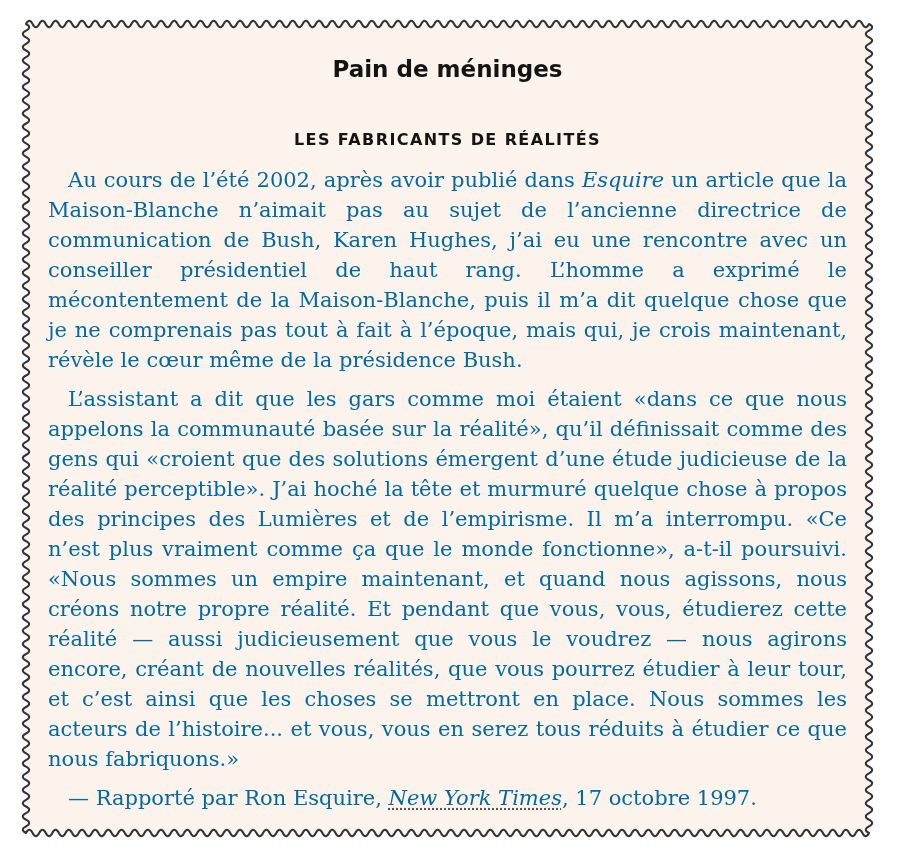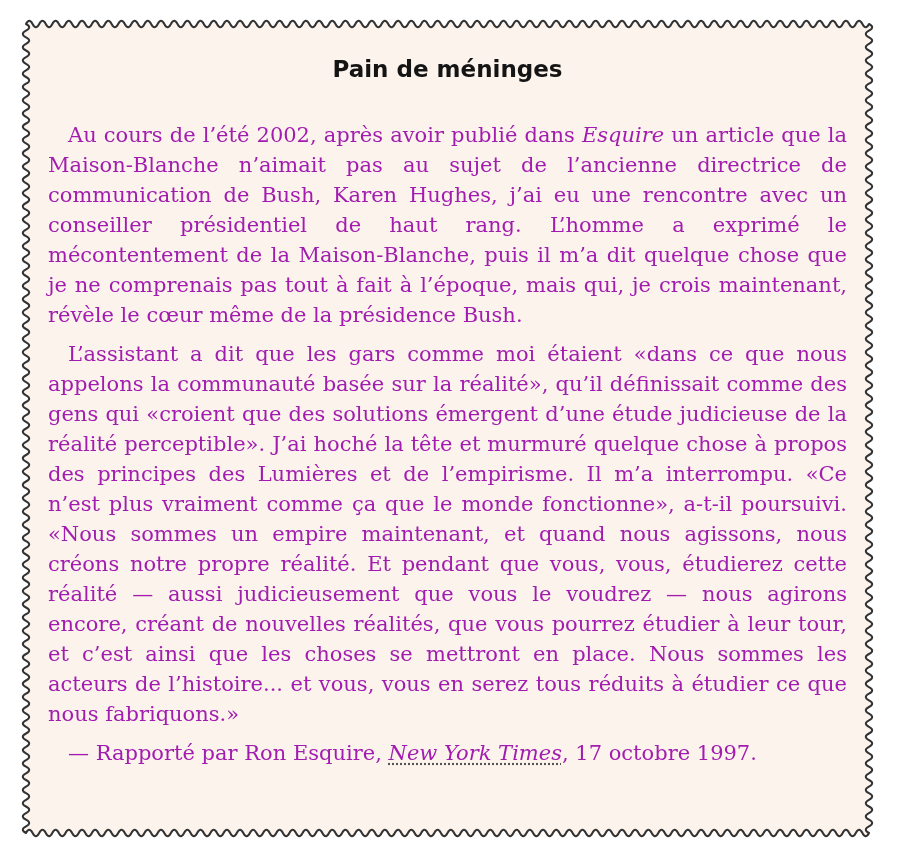--- a/index.html
+++ b/index.html
@@ -49,26 +49,26 @@
     margin: 46px 0 0 0;
     text-align: center;
     font-family: "DejaVu Sans", sans-serif;
     font-weight: bold;
     font-size: 16px;
     letter-spacing: 1.4px;
     line-height: 1.2;
     color: #141414;
   }
   .body-text {
-    margin-top: 36px;
+    margin-top: 16px;
     font-family: "DejaVu Serif", serif;
     font-size: 21px;
     line-height: 30px;
     text-align: justify;
-    color: #a21caf;
+    color: #0369a1;
   }
   .body-text p {
     margin: 0;
     text-indent: 20px;
   }
   .body-text p + p {
     margin-top: 9px;
   }
   .attribution {
     margin-top: 11px;
@@ -91,20 +91,21 @@
 <div class="frame">
 
   <svg class="wavy-border-svg" viewBox="0 0 898 856" aria-hidden="true">
     <path fill="#fbf3ec" stroke="#333333" stroke-width="2" stroke-linejoin="round" stroke-linecap="round" d="M 26 24 Q 29.3 17.6 32.6 24.0 Q 35.9 30.4 39.2 24.0 Q 42.5 17.6 45.8 24.0 Q 49.1 30.4 52.3 24.0 Q 55.6 17.6 58.9 24.0 Q 62.2 30.4 65.5 24.0 Q 68.8 17.6 72.1 24.0 Q 75.4 30.4 78.7 24.0 Q 82.0 17.6 85.3 24.0 Q 88.6 30.4 91.9 24.0 Q 95.2 17.6 98.4 24.0 Q 101.7 30.4 105.0 24.0 Q 108.3 17.6 111.6 24.0 Q 114.9 30.4 118.2 24.0 Q 121.5 17.6 124.8 24.0 Q 128.1 30.4 131.4 24.0 Q 134.7 17.6 138.0 24.0 Q 141.3 30.4 144.5 24.0 Q 147.8 17.6 151.1 24.0 Q 154.4 30.4 157.7 24.0 Q 161.0 17.6 164.3 24.0 Q 167.6 30.4 170.9 24.0 Q 174.2 17.6 177.5 24.0 Q 180.8 30.4 184.1 24.0 Q 187.4 17.6 190.6 24.0 Q 193.9 30.4 197.2 24.0 Q 200.5 17.6 203.8 24.0 Q 207.1 30.4 210.4 24.0 Q 213.7 17.6 217.0 24.0 Q 220.3 30.4 223.6 24.0 Q 226.9 17.6 230.2 24.0 Q 233.5 30.4 236.8 24.0 Q 240.0 17.6 243.3 24.0 Q 246.6 30.4 249.9 24.0 Q 253.2 17.6 256.5 24.0 Q 259.8 30.4 263.1 24.0 Q 266.4 17.6 269.7 24.0 Q 273.0 30.4 276.3 24.0 Q 279.6 17.6 282.9 24.0 Q 286.1 30.4 289.4 24.0 Q 292.7 17.6 296.0 24.0 Q 299.3 30.4 302.6 24.0 Q 305.9 17.6 309.2 24.0 Q 312.5 30.4 315.8 24.0 Q 319.1 17.6 322.4 24.0 Q 325.7 30.4 329.0 24.0 Q 332.2 17.6 335.5 24.0 Q 338.8 30.4 342.1 24.0 Q 345.4 17.6 348.7 24.0 Q 352.0 30.4 355.3 24.0 Q 358.6 17.6 361.9 24.0 Q 365.2 30.4 368.5 24.0 Q 371.8 17.6 375.1 24.0 Q 378.3 30.4 381.6 24.0 Q 384.9 17.6 388.2 24.0 Q 391.5 30.4 394.8 24.0 Q 398.1 17.6 401.4 24.0 Q 404.7 30.4 408.0 24.0 Q 411.3 17.6 414.6 24.0 Q 417.9 30.4 421.2 24.0 Q 424.4 17.6 427.7 24.0 Q 431.0 30.4 434.3 24.0 Q 437.6 17.6 440.9 24.0 Q 444.2 30.4 447.5 24.0 Q 450.8 17.6 454.1 24.0 Q 457.4 30.4 460.7 24.0 Q 464.0 17.6 467.3 24.0 Q 470.6 30.4 473.8 24.0 Q 477.1 17.6 480.4 24.0 Q 483.7 30.4 487.0 24.0 Q 490.3 17.6 493.6 24.0 Q 496.9 30.4 500.2 24.0 Q 503.5 17.6 506.8 24.0 Q 510.1 30.4 513.4 24.0 Q 516.7 17.6 519.9 24.0 Q 523.2 30.4 526.5 24.0 Q 529.8 17.6 533.1 24.0 Q 536.4 30.4 539.7 24.0 Q 543.0 17.6 546.3 24.0 Q 549.6 30.4 552.9 24.0 Q 556.2 17.6 559.5 24.0 Q 562.8 30.4 566.0 24.0 Q 569.3 17.6 572.6 24.0 Q 575.9 30.4 579.2 24.0 Q 582.5 17.6 585.8 24.0 Q 589.1 30.4 592.4 24.0 Q 595.7 17.6 599.0 24.0 Q 602.3 30.4 605.6 24.0 Q 608.9 17.6 612.1 24.0 Q 615.4 30.4 618.7 24.0 Q 622.0 17.6 625.3 24.0 Q 628.6 30.4 631.9 24.0 Q 635.2 17.6 638.5 24.0 Q 641.8 30.4 645.1 24.0 Q 648.4 17.6 651.7 24.0 Q 655.0 30.4 658.3 24.0 Q 661.5 17.6 664.8 24.0 Q 668.1 30.4 671.4 24.0 Q 674.7 17.6 678.0 24.0 Q 681.3 30.4 684.6 24.0 Q 687.9 17.6 691.2 24.0 Q 694.5 30.4 697.8 24.0 Q 701.1 17.6 704.4 24.0 Q 707.6 30.4 710.9 24.0 Q 714.2 17.6 717.5 24.0 Q 720.8 30.4 724.1 24.0 Q 727.4 17.6 730.7 24.0 Q 734.0 30.4 737.3 24.0 Q 740.6 17.6 743.9 24.0 Q 747.2 30.4 750.5 24.0 Q 753.7 17.6 757.0 24.0 Q 760.3 30.4 763.6 24.0 Q 766.9 17.6 770.2 24.0 Q 773.5 30.4 776.8 24.0 Q 780.1 17.6 783.4 24.0 Q 786.7 30.4 790.0 24.0 Q 793.3 17.6 796.6 24.0 Q 799.8 30.4 803.1 24.0 Q 806.4 17.6 809.7 24.0 Q 813.0 30.4 816.3 24.0 Q 819.6 17.6 822.9 24.0 Q 826.2 30.4 829.5 24.0 Q 832.8 17.6 836.1 24.0 Q 839.4 30.4 842.7 24.0 Q 845.9 17.6 849.2 24.0 Q 852.5 30.4 855.8 24.0 Q 859.1 17.6 862.4 24.0 Q 865.7 30.4 869.0 24.0 Q 875.4 27.3 869.0 30.6 Q 862.6 33.9 869.0 37.3 Q 875.4 40.6 869.0 43.9 Q 862.6 47.2 869.0 50.5 Q 875.4 53.8 869.0 57.2 Q 862.6 60.5 869.0 63.8 Q 875.4 67.1 869.0 70.4 Q 862.6 73.7 869.0 77.0 Q 875.4 80.4 869.0 83.7 Q 862.6 87.0 869.0 90.3 Q 875.4 93.6 869.0 96.9 Q 862.6 100.3 869.0 103.6 Q 875.4 106.9 869.0 110.2 Q 862.6 113.5 869.0 116.8 Q 875.4 120.2 869.0 123.5 Q 862.6 126.8 869.0 130.1 Q 875.4 133.4 869.0 136.7 Q 862.6 140.0 869.0 143.4 Q 875.4 146.7 869.0 150.0 Q 862.6 153.3 869.0 156.6 Q 875.4 159.9 869.0 163.3 Q 862.6 166.6 869.0 169.9 Q 875.4 173.2 869.0 176.5 Q 862.6 179.8 869.0 183.1 Q 875.4 186.5 869.0 189.8 Q 862.6 193.1 869.0 196.4 Q 875.4 199.7 869.0 203.0 Q 862.6 206.4 869.0 209.7 Q 875.4 213.0 869.0 216.3 Q 862.6 219.6 869.0 222.9 Q 875.4 226.3 869.0 229.6 Q 862.6 232.9 869.0 236.2 Q 875.4 239.5 869.0 242.8 Q 862.6 246.1 869.0 249.5 Q 875.4 252.8 869.0 256.1 Q 862.6 259.4 869.0 262.7 Q 875.4 266.0 869.0 269.4 Q 862.6 272.7 869.0 276.0 Q 875.4 279.3 869.0 282.6 Q 862.6 285.9 869.0 289.2 Q 875.4 292.6 869.0 295.9 Q 862.6 299.2 869.0 302.5 Q 875.4 305.8 869.0 309.1 Q 862.6 312.5 869.0 315.8 Q 875.4 319.1 869.0 322.4 Q 862.6 325.7 869.0 329.0 Q 875.4 332.3 869.0 335.7 Q 862.6 339.0 869.0 342.3 Q 875.4 345.6 869.0 348.9 Q 862.6 352.2 869.0 355.6 Q 875.4 358.9 869.0 362.2 Q 862.6 365.5 869.0 368.8 Q 875.4 372.1 869.0 375.5 Q 862.6 378.8 869.0 382.1 Q 875.4 385.4 869.0 388.7 Q 862.6 392.0 869.0 395.3 Q 875.4 398.7 869.0 402.0 Q 862.6 405.3 869.0 408.6 Q 875.4 411.9 869.0 415.2 Q 862.6 418.6 869.0 421.9 Q 875.4 425.2 869.0 428.5 Q 862.6 431.8 869.0 435.1 Q 875.4 438.4 869.0 441.8 Q 862.6 445.1 869.0 448.4 Q 875.4 451.7 869.0 455.0 Q 862.6 458.3 869.0 461.7 Q 875.4 465.0 869.0 468.3 Q 862.6 471.6 869.0 474.9 Q 875.4 478.2 869.0 481.5 Q 862.6 484.9 869.0 488.2 Q 875.4 491.5 869.0 494.8 Q 862.6 498.1 869.0 501.4 Q 875.4 504.8 869.0 508.1 Q 862.6 511.4 869.0 514.7 Q 875.4 518.0 869.0 521.3 Q 862.6 524.7 869.0 528.0 Q 875.4 531.3 869.0 534.6 Q 862.6 537.9 869.0 541.2 Q 875.4 544.5 869.0 547.9 Q 862.6 551.2 869.0 554.5 Q 875.4 557.8 869.0 561.1 Q 862.6 564.4 869.0 567.8 Q 875.4 571.1 869.0 574.4 Q 862.6 577.7 869.0 581.0 Q 875.4 584.3 869.0 587.6 Q 862.6 591.0 869.0 594.3 Q 875.4 597.6 869.0 600.9 Q 862.6 604.2 869.0 607.5 Q 875.4 610.9 869.0 614.2 Q 862.6 617.5 869.0 620.8 Q 875.4 624.1 869.0 627.4 Q 862.6 630.8 869.0 634.1 Q 875.4 637.4 869.0 640.7 Q 862.6 644.0 869.0 647.3 Q 875.4 650.6 869.0 654.0 Q 862.6 657.3 869.0 660.6 Q 875.4 663.9 869.0 667.2 Q 862.6 670.5 869.0 673.9 Q 875.4 677.2 869.0 680.5 Q 862.6 683.8 869.0 687.1 Q 875.4 690.4 869.0 693.7 Q 862.6 697.1 869.0 700.4 Q 875.4 703.7 869.0 707.0 Q 862.6 710.3 869.0 713.6 Q 875.4 717.0 869.0 720.3 Q 862.6 723.6 869.0 726.9 Q 875.4 730.2 869.0 733.5 Q 862.6 736.8 869.0 740.2 Q 875.4 743.5 869.0 746.8 Q 862.6 750.1 869.0 753.4 Q 875.4 756.7 869.0 760.1 Q 862.6 763.4 869.0 766.7 Q 875.4 770.0 869.0 773.3 Q 862.6 776.6 869.0 780.0 Q 875.4 783.3 869.0 786.6 Q 862.6 789.9 869.0 793.2 Q 875.4 796.5 869.0 799.8 Q 862.6 803.2 869.0 806.5 Q 875.4 809.8 869.0 813.1 Q 862.6 816.4 869.0 819.7 Q 875.4 823.1 869.0 826.4 Q 862.6 829.7 869.0 833.0 Q 865.7 839.4 862.4 833.0 Q 859.1 826.6 855.8 833.0 Q 852.5 839.4 849.2 833.0 Q 845.9 826.6 842.7 833.0 Q 839.4 839.4 836.1 833.0 Q 832.8 826.6 829.5 833.0 Q 826.2 839.4 822.9 833.0 Q 819.6 826.6 816.3 833.0 Q 813.0 839.4 809.7 833.0 Q 806.4 826.6 803.1 833.0 Q 799.8 839.4 796.6 833.0 Q 793.3 826.6 790.0 833.0 Q 786.7 839.4 783.4 833.0 Q 780.1 826.6 776.8 833.0 Q 773.5 839.4 770.2 833.0 Q 766.9 826.6 763.6 833.0 Q 760.3 839.4 757.0 833.0 Q 753.7 826.6 750.5 833.0 Q 747.2 839.4 743.9 833.0 Q 740.6 826.6 737.3 833.0 Q 734.0 839.4 730.7 833.0 Q 727.4 826.6 724.1 833.0 Q 720.8 839.4 717.5 833.0 Q 714.2 826.6 710.9 833.0 Q 707.6 839.4 704.4 833.0 Q 701.1 826.6 697.8 833.0 Q 694.5 839.4 691.2 833.0 Q 687.9 826.6 684.6 833.0 Q 681.3 839.4 678.0 833.0 Q 674.7 826.6 671.4 833.0 Q 668.1 839.4 664.8 833.0 Q 661.5 826.6 658.3 833.0 Q 655.0 839.4 651.7 833.0 Q 648.4 826.6 645.1 833.0 Q 641.8 839.4 638.5 833.0 Q 635.2 826.6 631.9 833.0 Q 628.6 839.4 625.3 833.0 Q 622.0 826.6 618.7 833.0 Q 615.4 839.4 612.1 833.0 Q 608.9 826.6 605.6 833.0 Q 602.3 839.4 599.0 833.0 Q 595.7 826.6 592.4 833.0 Q 589.1 839.4 585.8 833.0 Q 582.5 826.6 579.2 833.0 Q 575.9 839.4 572.6 833.0 Q 569.3 826.6 566.0 833.0 Q 562.8 839.4 559.5 833.0 Q 556.2 826.6 552.9 833.0 Q 549.6 839.4 546.3 833.0 Q 543.0 826.6 539.7 833.0 Q 536.4 839.4 533.1 833.0 Q 529.8 826.6 526.5 833.0 Q 523.2 839.4 519.9 833.0 Q 516.7 826.6 513.4 833.0 Q 510.1 839.4 506.8 833.0 Q 503.5 826.6 500.2 833.0 Q 496.9 839.4 493.6 833.0 Q 490.3 826.6 487.0 833.0 Q 483.7 839.4 480.4 833.0 Q 477.1 826.6 473.8 833.0 Q 470.6 839.4 467.3 833.0 Q 464.0 826.6 460.7 833.0 Q 457.4 839.4 454.1 833.0 Q 450.8 826.6 447.5 833.0 Q 444.2 839.4 440.9 833.0 Q 437.6 826.6 434.3 833.0 Q 431.0 839.4 427.7 833.0 Q 424.4 826.6 421.2 833.0 Q 417.9 839.4 414.6 833.0 Q 411.3 826.6 408.0 833.0 Q 404.7 839.4 401.4 833.0 Q 398.1 826.6 394.8 833.0 Q 391.5 839.4 388.2 833.0 Q 384.9 826.6 381.6 833.0 Q 378.3 839.4 375.1 833.0 Q 371.8 826.6 368.5 833.0 Q 365.2 839.4 361.9 833.0 Q 358.6 826.6 355.3 833.0 Q 352.0 839.4 348.7 833.0 Q 345.4 826.6 342.1 833.0 Q 338.8 839.4 335.5 833.0 Q 332.2 826.6 329.0 833.0 Q 325.7 839.4 322.4 833.0 Q 319.1 826.6 315.8 833.0 Q 312.5 839.4 309.2 833.0 Q 305.9 826.6 302.6 833.0 Q 299.3 839.4 296.0 833.0 Q 292.7 826.6 289.4 833.0 Q 286.1 839.4 282.9 833.0 Q 279.6 826.6 276.3 833.0 Q 273.0 839.4 269.7 833.0 Q 266.4 826.6 263.1 833.0 Q 259.8 839.4 256.5 833.0 Q 253.2 826.6 249.9 833.0 Q 246.6 839.4 243.3 833.0 Q 240.0 826.6 236.8 833.0 Q 233.5 839.4 230.2 833.0 Q 226.9 826.6 223.6 833.0 Q 220.3 839.4 217.0 833.0 Q 213.7 826.6 210.4 833.0 Q 207.1 839.4 203.8 833.0 Q 200.5 826.6 197.2 833.0 Q 193.9 839.4 190.6 833.0 Q 187.4 826.6 184.1 833.0 Q 180.8 839.4 177.5 833.0 Q 174.2 826.6 170.9 833.0 Q 167.6 839.4 164.3 833.0 Q 161.0 826.6 157.7 833.0 Q 154.4 839.4 151.1 833.0 Q 147.8 826.6 144.5 833.0 Q 141.3 839.4 138.0 833.0 Q 134.7 826.6 131.4 833.0 Q 128.1 839.4 124.8 833.0 Q 121.5 826.6 118.2 833.0 Q 114.9 839.4 111.6 833.0 Q 108.3 826.6 105.0 833.0 Q 101.7 839.4 98.4 833.0 Q 95.2 826.6 91.9 833.0 Q 88.6 839.4 85.3 833.0 Q 82.0 826.6 78.7 833.0 Q 75.4 839.4 72.1 833.0 Q 68.8 826.6 65.5 833.0 Q 62.2 839.4 58.9 833.0 Q 55.6 826.6 52.3 833.0 Q 49.1 839.4 45.8 833.0 Q 42.5 826.6 39.2 833.0 Q 35.9 839.4 32.6 833.0 Q 29.3 826.6 26.0 833.0 Q 19.6 829.7 26.0 826.4 Q 32.4 823.1 26.0 819.7 Q 19.6 816.4 26.0 813.1 Q 32.4 809.8 26.0 806.5 Q 19.6 803.2 26.0 799.8 Q 32.4 796.5 26.0 793.2 Q 19.6 789.9 26.0 786.6 Q 32.4 783.3 26.0 780.0 Q 19.6 776.6 26.0 773.3 Q 32.4 770.0 26.0 766.7 Q 19.6 763.4 26.0 760.1 Q 32.4 756.7 26.0 753.4 Q 19.6 750.1 26.0 746.8 Q 32.4 743.5 26.0 740.2 Q 19.6 736.8 26.0 733.5 Q 32.4 730.2 26.0 726.9 Q 19.6 723.6 26.0 720.3 Q 32.4 717.0 26.0 713.6 Q 19.6 710.3 26.0 707.0 Q 32.4 703.7 26.0 700.4 Q 19.6 697.1 26.0 693.7 Q 32.4 690.4 26.0 687.1 Q 19.6 683.8 26.0 680.5 Q 32.4 677.2 26.0 673.9 Q 19.6 670.5 26.0 667.2 Q 32.4 663.9 26.0 660.6 Q 19.6 657.3 26.0 654.0 Q 32.4 650.6 26.0 647.3 Q 19.6 644.0 26.0 640.7 Q 32.4 637.4 26.0 634.1 Q 19.6 630.8 26.0 627.4 Q 32.4 624.1 26.0 620.8 Q 19.6 617.5 26.0 614.2 Q 32.4 610.9 26.0 607.5 Q 19.6 604.2 26.0 600.9 Q 32.4 597.6 26.0 594.3 Q 19.6 591.0 26.0 587.6 Q 32.4 584.3 26.0 581.0 Q 19.6 577.7 26.0 574.4 Q 32.4 571.1 26.0 567.8 Q 19.6 564.4 26.0 561.1 Q 32.4 557.8 26.0 554.5 Q 19.6 551.2 26.0 547.9 Q 32.4 544.5 26.0 541.2 Q 19.6 537.9 26.0 534.6 Q 32.4 531.3 26.0 528.0 Q 19.6 524.7 26.0 521.3 Q 32.4 518.0 26.0 514.7 Q 19.6 511.4 26.0 508.1 Q 32.4 504.8 26.0 501.4 Q 19.6 498.1 26.0 494.8 Q 32.4 491.5 26.0 488.2 Q 19.6 484.9 26.0 481.5 Q 32.4 478.2 26.0 474.9 Q 19.6 471.6 26.0 468.3 Q 32.4 465.0 26.0 461.7 Q 19.6 458.3 26.0 455.0 Q 32.4 451.7 26.0 448.4 Q 19.6 445.1 26.0 441.8 Q 32.4 438.4 26.0 435.1 Q 19.6 431.8 26.0 428.5 Q 32.4 425.2 26.0 421.9 Q 19.6 418.6 26.0 415.2 Q 32.4 411.9 26.0 408.6 Q 19.6 405.3 26.0 402.0 Q 32.4 398.7 26.0 395.3 Q 19.6 392.0 26.0 388.7 Q 32.4 385.4 26.0 382.1 Q 19.6 378.8 26.0 375.5 Q 32.4 372.1 26.0 368.8 Q 19.6 365.5 26.0 362.2 Q 32.4 358.9 26.0 355.6 Q 19.6 352.2 26.0 348.9 Q 32.4 345.6 26.0 342.3 Q 19.6 339.0 26.0 335.7 Q 32.4 332.3 26.0 329.0 Q 19.6 325.7 26.0 322.4 Q 32.4 319.1 26.0 315.8 Q 19.6 312.5 26.0 309.1 Q 32.4 305.8 26.0 302.5 Q 19.6 299.2 26.0 295.9 Q 32.4 292.6 26.0 289.2 Q 19.6 285.9 26.0 282.6 Q 32.4 279.3 26.0 276.0 Q 19.6 272.7 26.0 269.4 Q 32.4 266.0 26.0 262.7 Q 19.6 259.4 26.0 256.1 Q 32.4 252.8 26.0 249.5 Q 19.6 246.1 26.0 242.8 Q 32.4 239.5 26.0 236.2 Q 19.6 232.9 26.0 229.6 Q 32.4 226.3 26.0 222.9 Q 19.6 219.6 26.0 216.3 Q 32.4 213.0 26.0 209.7 Q 19.6 206.4 26.0 203.0 Q 32.4 199.7 26.0 196.4 Q 19.6 193.1 26.0 189.8 Q 32.4 186.5 26.0 183.1 Q 19.6 179.8 26.0 176.5 Q 32.4 173.2 26.0 169.9 Q 19.6 166.6 26.0 163.3 Q 32.4 159.9 26.0 156.6 Q 19.6 153.3 26.0 150.0 Q 32.4 146.7 26.0 143.4 Q 19.6 140.0 26.0 136.7 Q 32.4 133.4 26.0 130.1 Q 19.6 126.8 26.0 123.5 Q 32.4 120.2 26.0 116.8 Q 19.6 113.5 26.0 110.2 Q 32.4 106.9 26.0 103.6 Q 19.6 100.3 26.0 96.9 Q 32.4 93.6 26.0 90.3 Q 19.6 87.0 26.0 83.7 Q 32.4 80.4 26.0 77.0 Q 19.6 73.7 26.0 70.4 Q 32.4 67.1 26.0 63.8 Q 19.6 60.5 26.0 57.2 Q 32.4 53.8 26.0 50.5 Q 19.6 47.2 26.0 43.9 Q 32.4 40.6 26.0 37.3 Q 19.6 33.9 26.0 30.6 Q 32.4 27.3 26.0 24.0 Z"></path>
   </svg>
 
   <div class="card-content">
 
     <h1 class="card-title">Pain de méninges</h1>
 
+    <h2 class="section-heading">LES FABRICANTS DE RÉALITÉS</h2>
 
     <div class="body-text">
 
       <p><span>Au cours de l’été 2002, après avoir publié dans </span><span class="italic">Esquire</span><span> un article que la Maison-Blanche n’aimait pas au sujet de l’ancienne directrice de communication de Bush, Karen Hughes, j’ai eu une rencontre avec un conseiller présidentiel de haut rang. L’homme a exprimé le mécontentement de la Maison-Blanche, puis il m’a dit quelque chose que je ne comprenais pas tout à fait à l’époque, mais qui, je crois maintenant, révèle le cœur même de la présidence Bush.</span></p>
 
       <p>L’assistant a dit que les gars comme moi étaient «dans ce que nous appelons la communauté basée sur la réalité», qu’il définissait comme des gens qui «croient que des solutions émergent d’une étude judicieuse de la réalité perceptible». J’ai hoché la tête et murmuré quelque chose à propos des principes des Lumières et de l’empirisme. Il m’a interrompu. «Ce n’est plus vraiment comme ça que le monde fonctionne», a-t-il poursuivi. «Nous sommes un empire maintenant, et quand nous agissons, nous créons notre propre réalité. Et pendant que vous, vous, étudierez cette réalité — aussi judicieusement que vous le voudrez — nous agirons encore, créant de nouvelles réalités, que vous pourrez étudier à leur tour, et c’est ainsi que les choses se mettront en place. Nous sommes les acteurs de l’histoire... et vous, vous en serez tous réduits à étudier ce que nous fabriquons.»</p>
 
       <p class="attribution"><span>— Rapporté par Ron Esquire, </span><span class="source-link">New York Times</span><span>, 17 octobre 1997.</span></p>
 
     </div>

